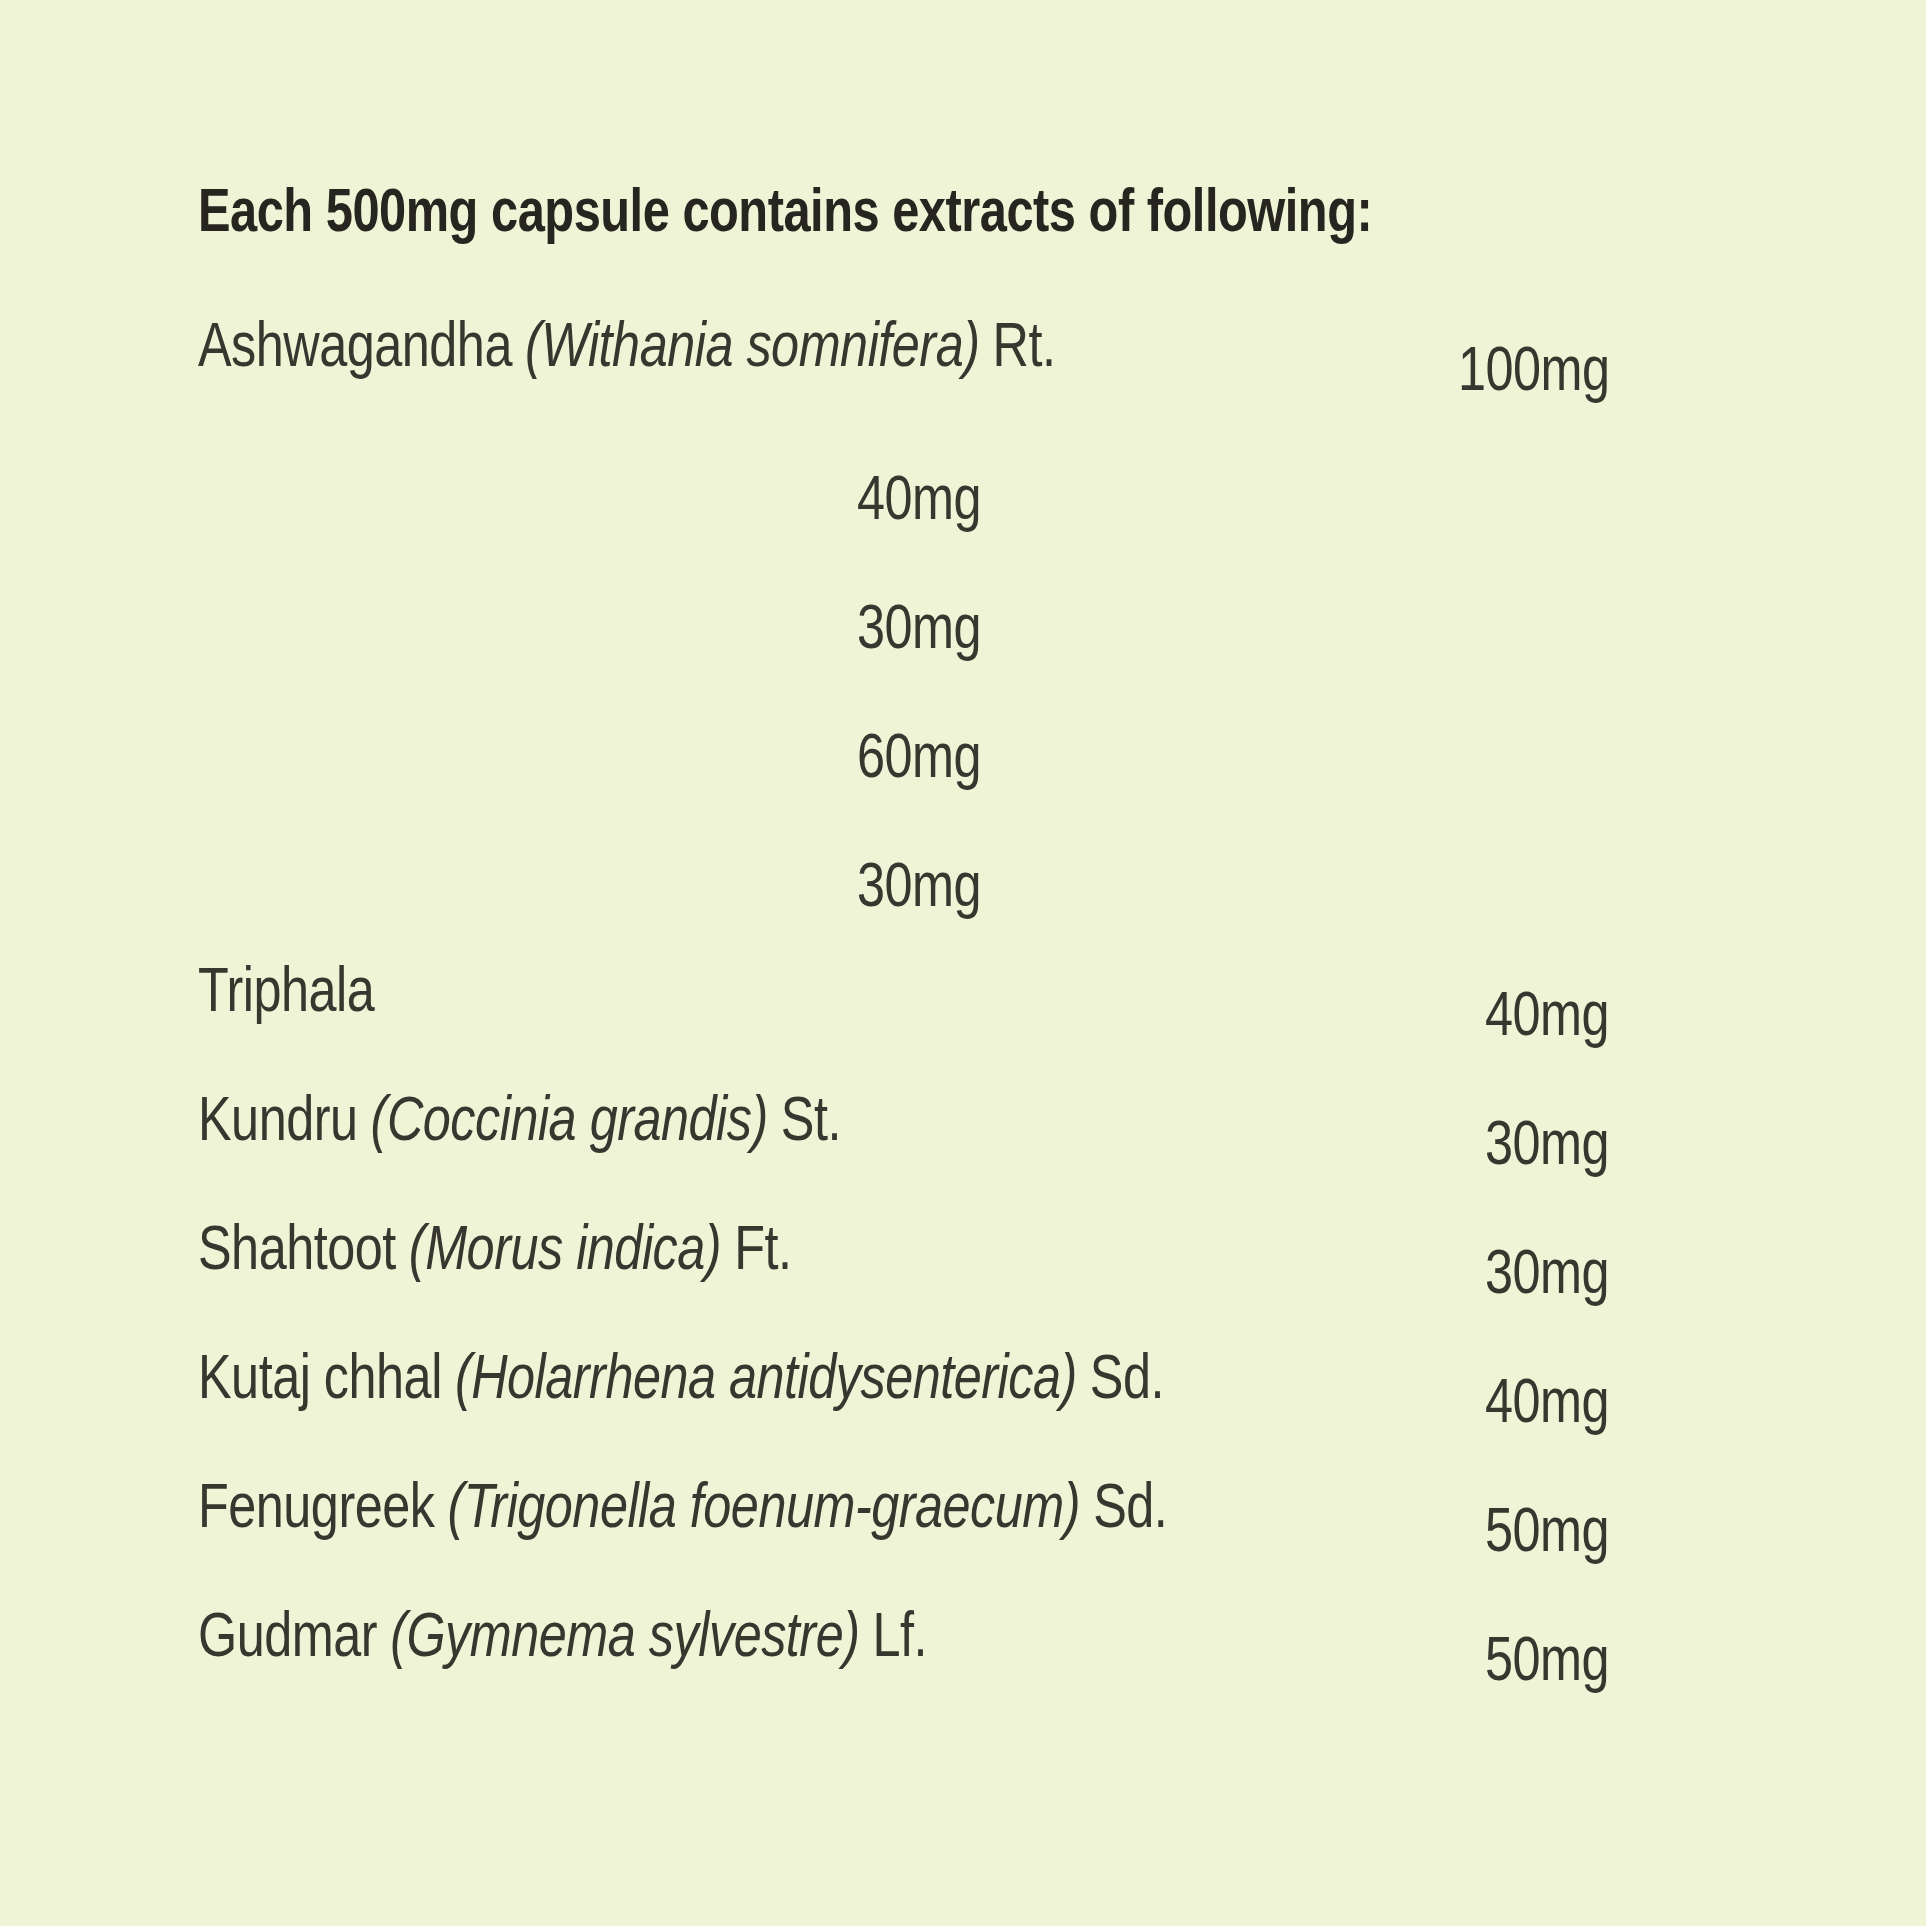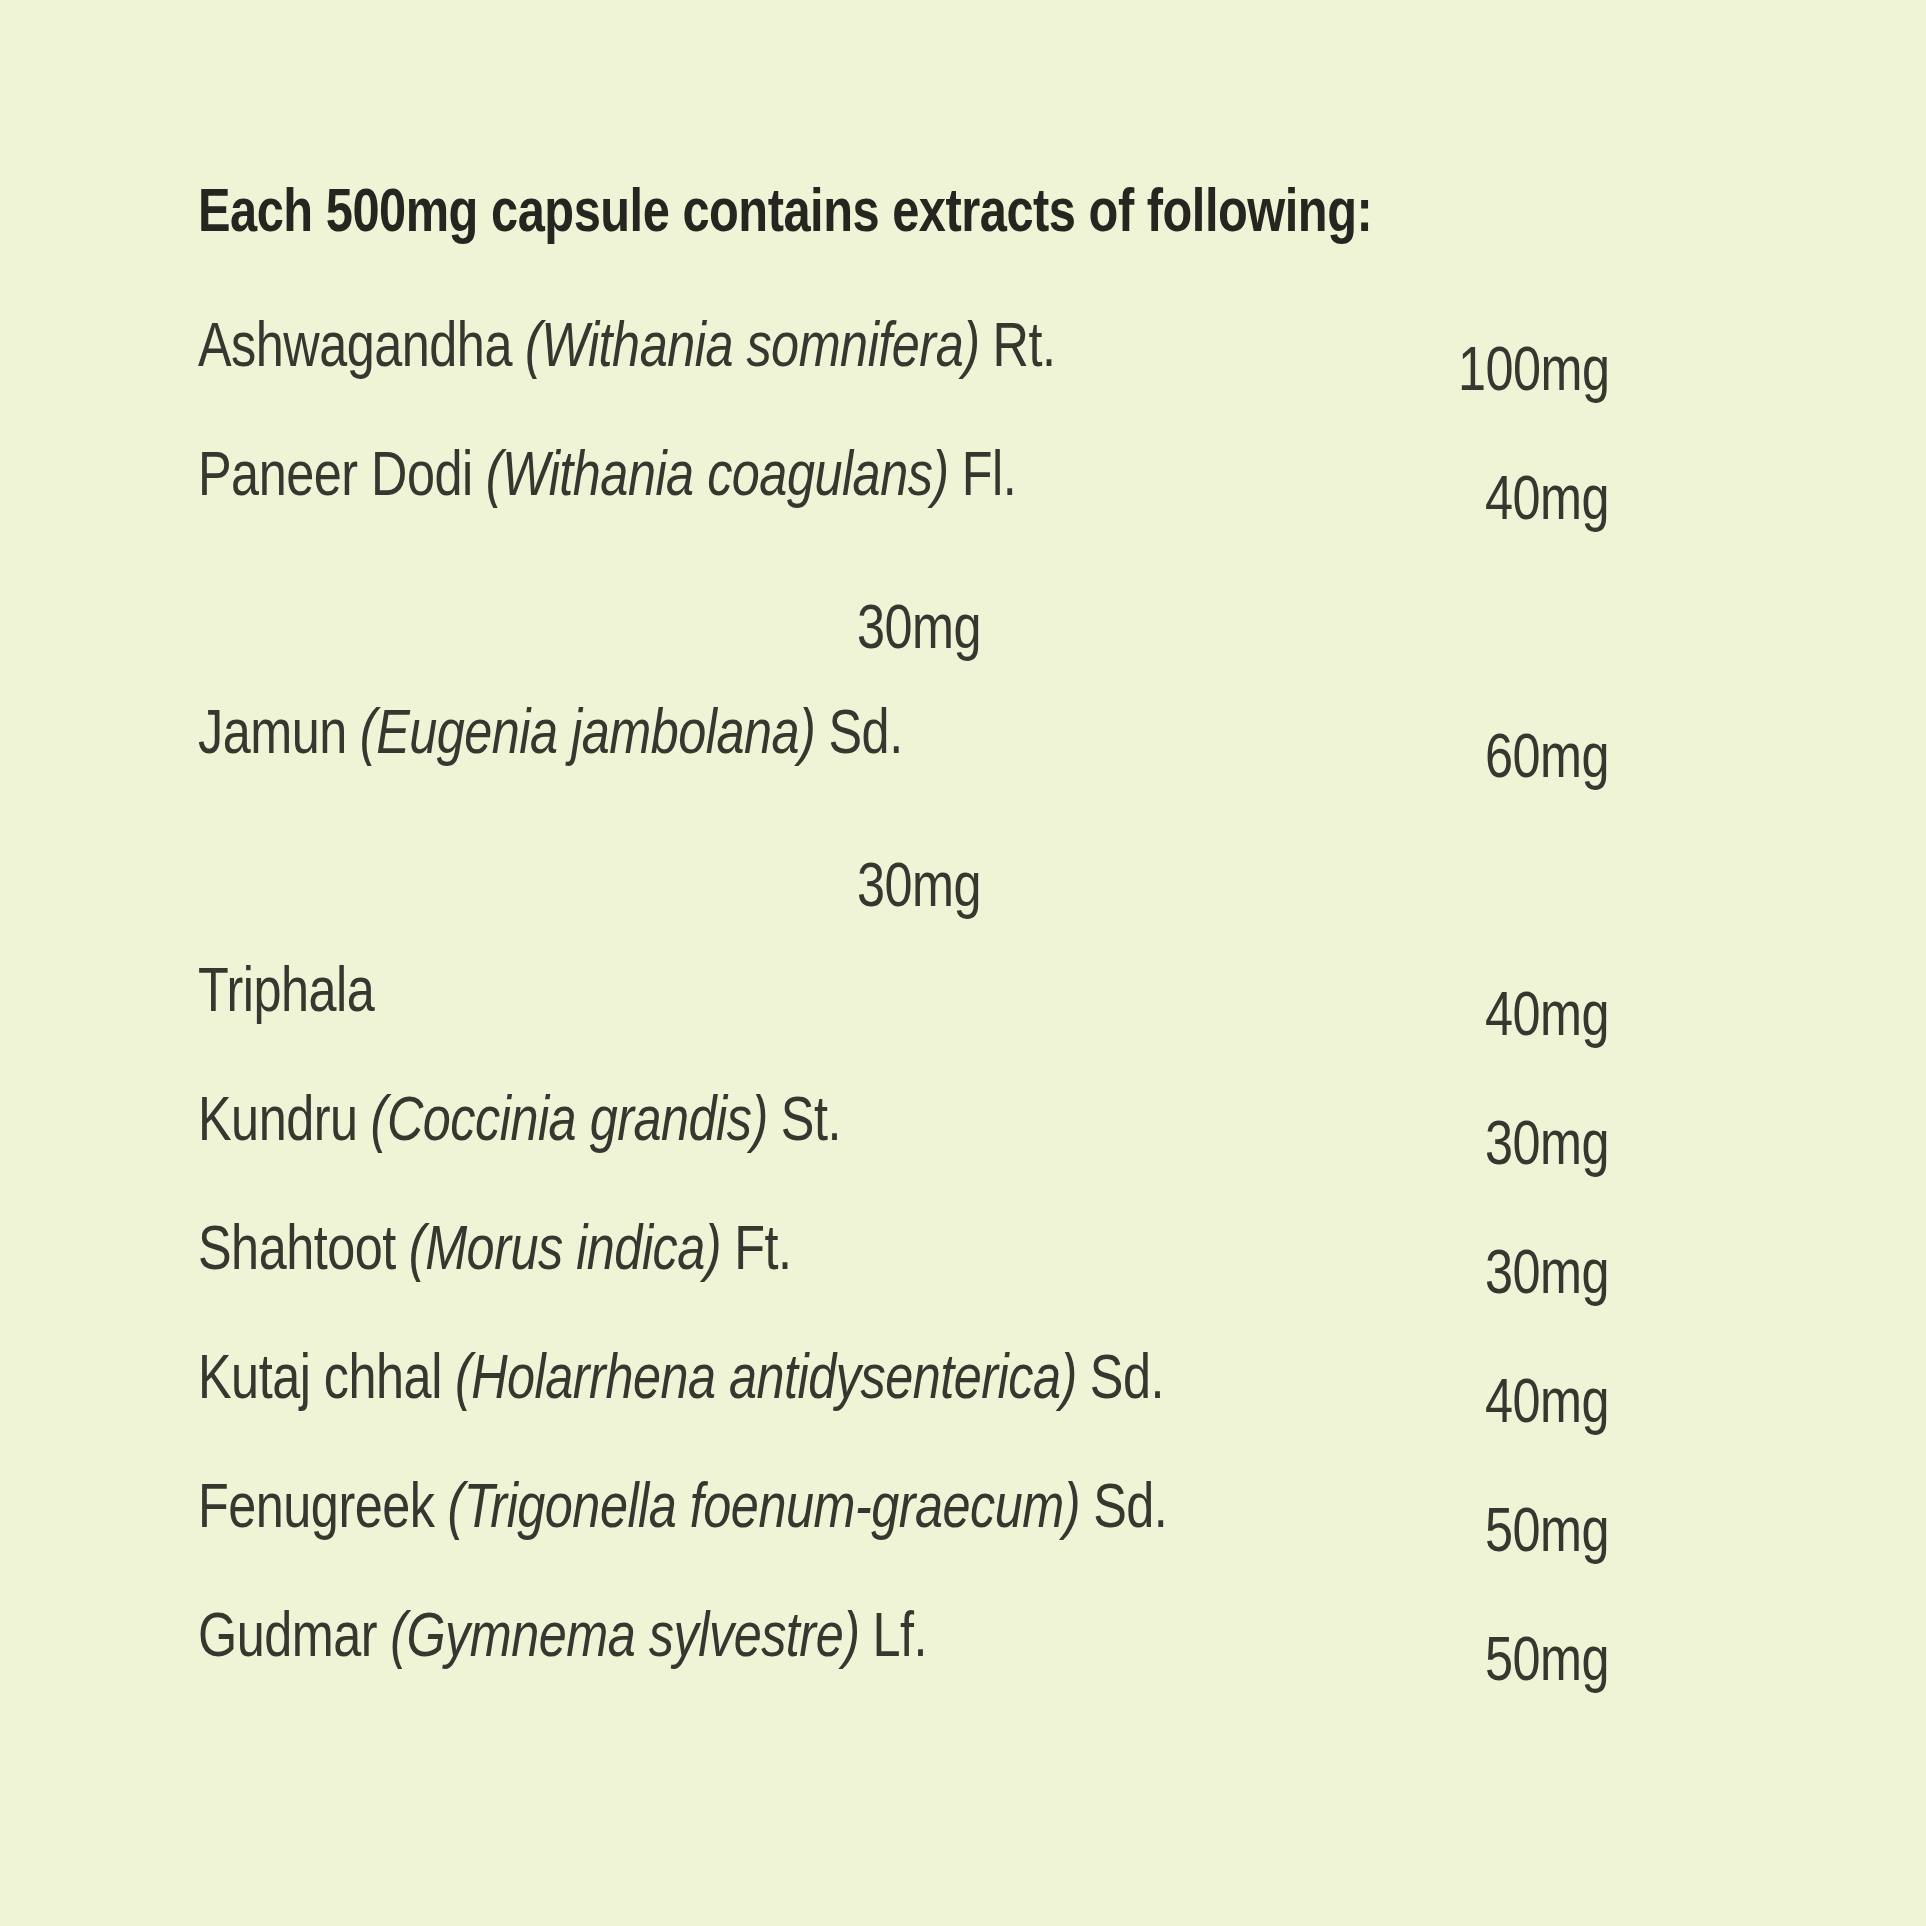--- a/index.html
+++ b/index.html
@@ -94,36 +94,30 @@
   <div class="ingredients-list">
       <div class="row">
     <div class="row-name">
       <span class="row-name-inner"><span class="common-name">Ashwagandha</span><span class="latin">(Withania somnifera)</span><span class="part">Rt.</span></span>
     </div>
     <div class="row-amount">
       <span class="row-amount-inner">100mg</span>
     </div>
   </div>
       <div class="row">
-    <div class="row-name">
-      <span class="row-name-inner"><span class="common-name">Paneer Dodi</span><span class="latin">(Withania coagulans)</span><span class="part">Fl.</span></span>
-    </div>
     <div class="row-amount">
       <span class="row-amount-inner">40mg</span>
     </div>
   </div>
       <div class="row">
     <div class="row-amount">
       <span class="row-amount-inner">30mg</span>
     </div>
   </div>
       <div class="row">
-    <div class="row-name">
-      <span class="row-name-inner"><span class="common-name">Jamun</span><span class="latin">(Eugenia jambolana)</span><span class="part">Sd.</span></span>
-    </div>
     <div class="row-amount">
       <span class="row-amount-inner">60mg</span>
     </div>
   </div>
       <div class="row">
     <div class="row-amount">
       <span class="row-amount-inner">30mg</span>
     </div>
   </div>
       <div class="row">

